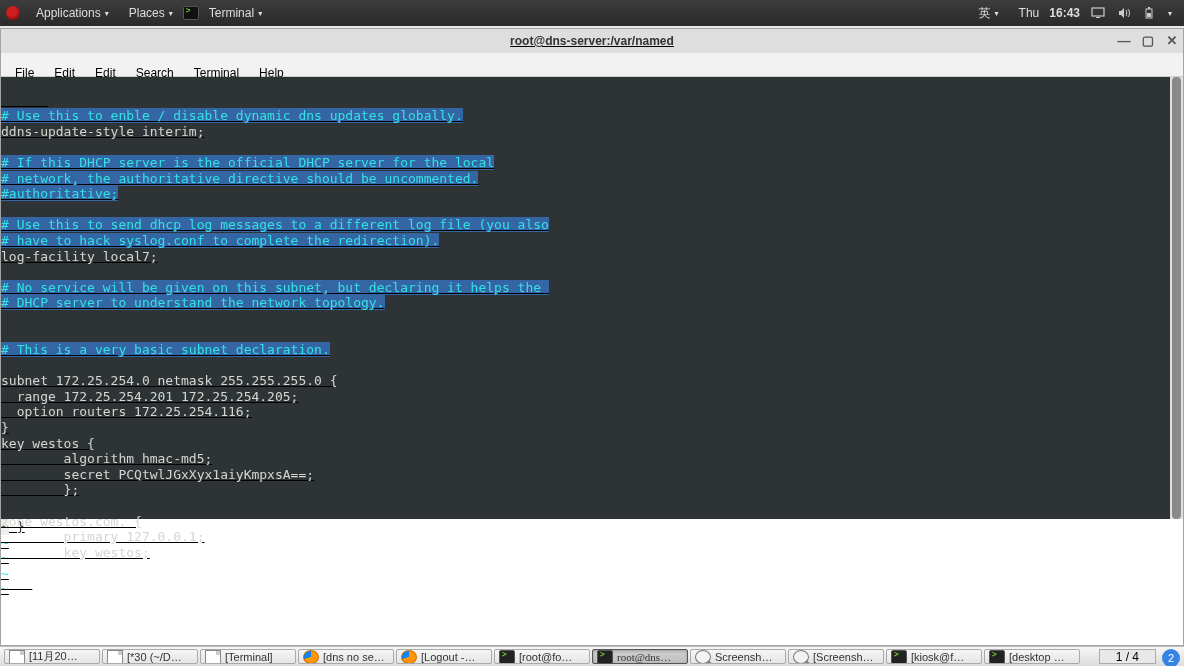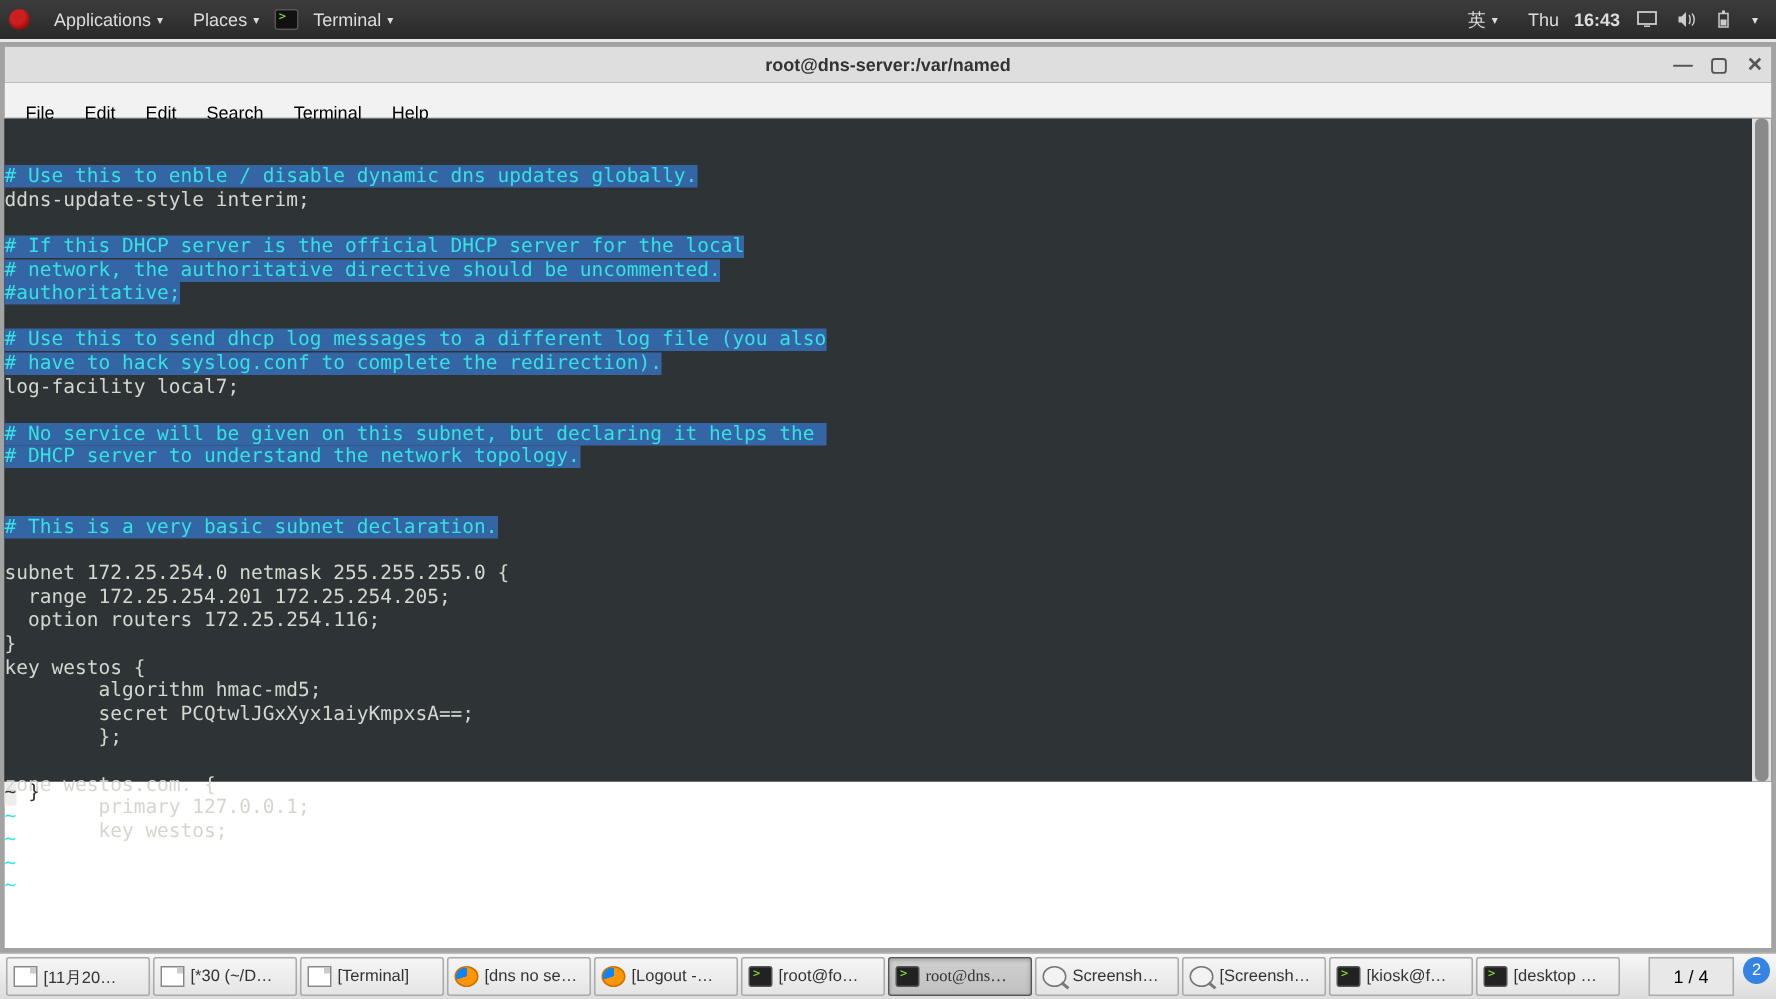--- a/index.html
+++ b/index.html
@@ -8,42 +8,42 @@
   .topbar { height: 26px; background: linear-gradient(#3c3c3c,#2a2a2a); color: #ddd; display: flex; align-items: center; padding: 4px 6px; position: relative; }
   .topbar .redhat { width:14px; height:14px; border-radius:50%; background: radial-gradient(circle at 40% 35%, #cc1f1f 40%, #7a0000 90%); margin-right:6px; }
   .topbar .menuitem { padding: 0 10px; display:flex; align-items:center; gap:4px; cursor:pointer; }
   .topbar .caret { font-size:8px; }
   .topbar .term-icon { width:16px; height:14px; background:#111; border:1px solid #555; border-radius:2px; display:inline-block; position:relative; }
   .topbar .term-icon:before { content:">"; color:#8ae234; font-size:8px; position:absolute; left:2px; top:-1px; font-family:monospace; }
   .topbar .spacer { flex:1; }
   .topbar .right { display:flex; align-items:center; gap:10px; padding-right:6px;}
   .topbar .icon { width:16px; height:16px; display:flex; align-items:center; justify-content:center; color:#ccc; }
   
-  .window { margin:2px 0 0 0; background:#404040; flex:1; display:flex; flex-direction:column; border:3px solid #a3a3a3; }
+  .window { margin:2px 0 0 0; background:#d946ef; flex:1; display:flex; flex-direction:column; border:1px solid #a3a3a3;text-decoration:underline; }
   .titlebar { height:24px; background:#dedede; display:flex; align-items:center; justify-content:center; position:relative; font-weight:bold; color:#333; }
   .titlebar .controls { position:absolute; right:4px; top:4px; display:flex; gap:10px; }
   .titlebar .controls span { width:14px; height:14px; display:flex; align-items:center; justify-content:center; cursor:pointer; color:#555; font-size:13px;}
   
   .menubar { height:24px; background:#f2f2f2; display:flex; align-items:center; padding:0 6px; gap:4px; border-bottom:1px solid #ccc;}
   .menubar .m { padding:2px 8px; cursor:pointer;margin-top:16px; }
   
   .editor { flex:1; display:flex; flex-direction:column; font-family: "DejaVu Sans Mono","Courier New",monospace; font-size:13px; line-height:15.6px; }
   .lines { background:#2e3436; color:#d3d7cf; flex:0 0 auto; white-space:pre; padding:0; position:relative; height:442px; }
   .lines .ln { height:15.6px; }
   .comment-sel { color:#34e2e2; background:#3465a4; }
   .whiteline { background:#eeeeec; color:#2e3436; height:15.6px; display:inline-block; width:8px;}
   .afterlines { background:#fff; flex:1; color:#34e2e2; }
   .afterlines .t { height:15.6px; padding-left:0px;}
   .statusbar { background:#fff; height:20px; display:flex; align-items:center; padding:0 6px; }
   .statusbar .mode { font-weight:bold; }
   .statusbar .pos { margin-left:auto; margin-right:60px; }
   .scroll { width:13px; background:#e0e0e0; position:absolute; right:0; top:0; bottom:0; }
   .scroll .thumb { position:absolute; left:2px; right:2px; top:0; height:100%; background:#8a8a8a; border-radius:4px;}
 
-  .taskbar { height:31px; background: linear-gradient(#f7f7f7,#dcdcdc); border-top:1px solid #bdbdbd; display:flex; align-items:stretch; padding:2px 4px; gap:2px; }
+  .taskbar { height:20px; background: linear-gradient(#f7f7f7,#dcdcdc); border-top:1px solid #bdbdbd; display:flex; align-items:stretch; padding:2px 4px; gap:2px; }
   .task { flex:0 0 96px; border:1px solid #aaa; border-radius:2px; background:linear-gradient(#f5f5f5,#e5e5e5); display:flex; align-items:center; gap:4px; padding:0 4px; cursor:pointer; overflow:hidden; font-size:11px; color:#333;}
   .task.active { border:1px solid #555; background:linear-gradient(#d0d0d0,#c0c0c0); box-shadow:inset 0 1px 3px rgba(0,0,0,0.25);font-family:Liberation Serif, serif;}
   .task .ticon { width:16px; height:14px; flex-shrink:0; }
   .icon-file { background:#fff; border:1px solid #888; position:relative;}
   .icon-file:before{content:"";position:absolute;top:0;right:0;width:4px;height:4px;background:#ccc;}
   .icon-term { background:#222; border:1px solid #555; border-radius:2px; position:relative;}
   .icon-term:before{content:">";color:#8ae234;font-size:8px;position:absolute;left:2px;top:-1px;font-family:monospace;}
   .icon-firefox { border-radius:50%; background: conic-gradient(#ff9500 0 70%, #0a84ff 70% 100%); border:1px solid #cc7000;}
   .icon-mag { border:1px solid #777; border-radius:50%; background:#f3f3f3; position:relative;}
   .icon-mag:before{content:"";position:absolute;width:6px;height:2px;background:#777;transform:rotate(40deg);right:-3px;bottom:-1px;}

